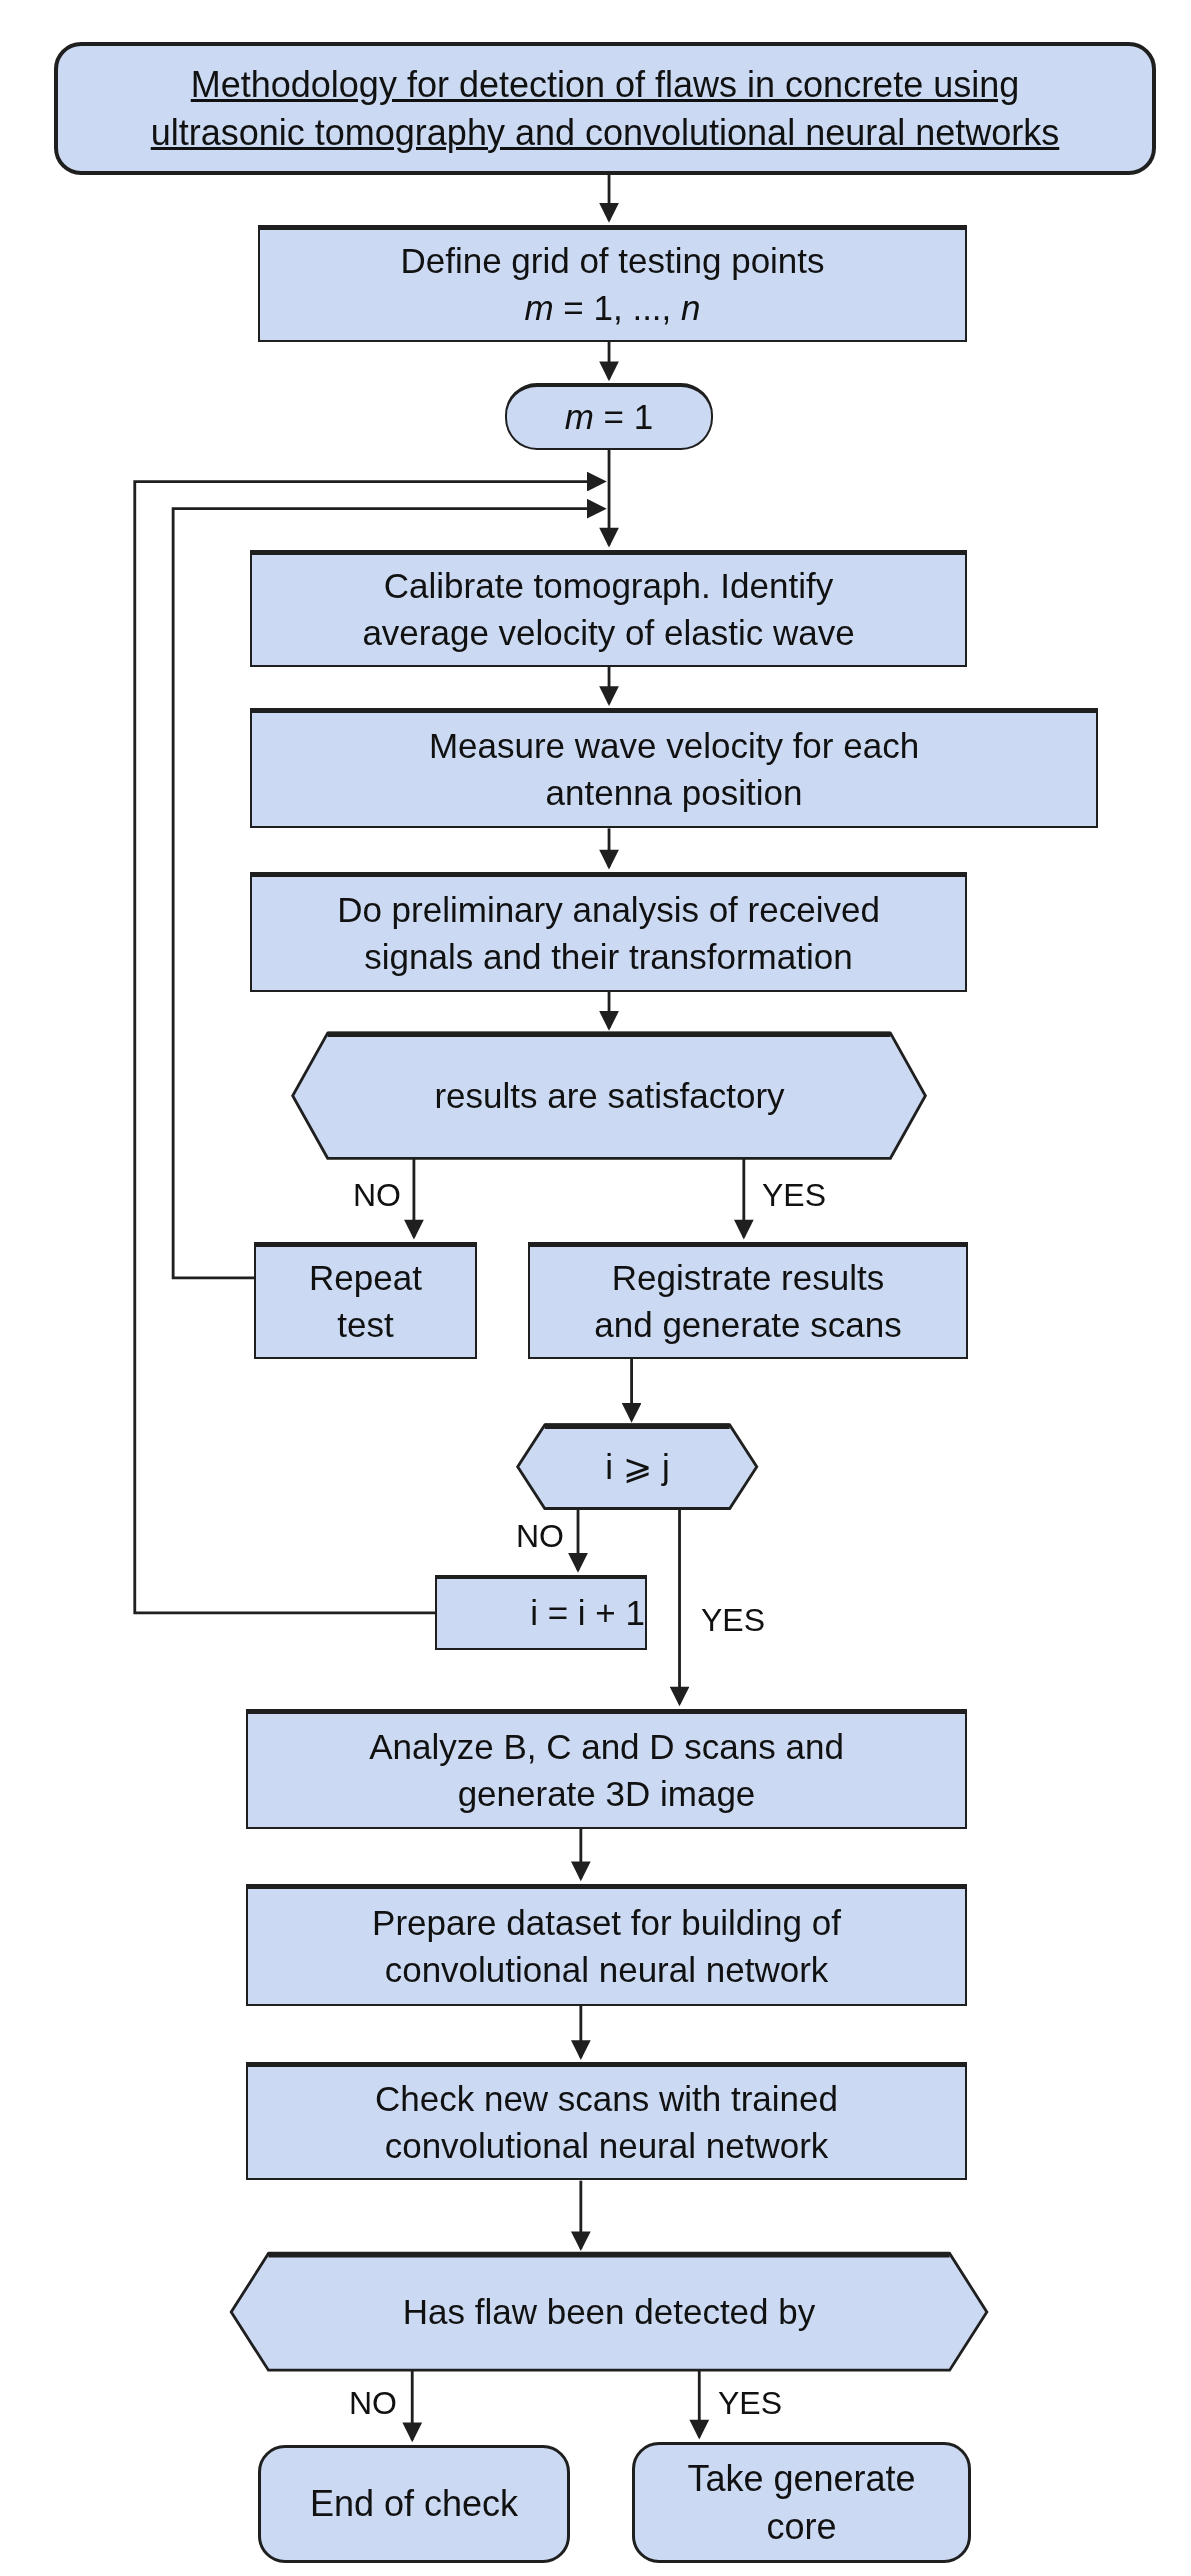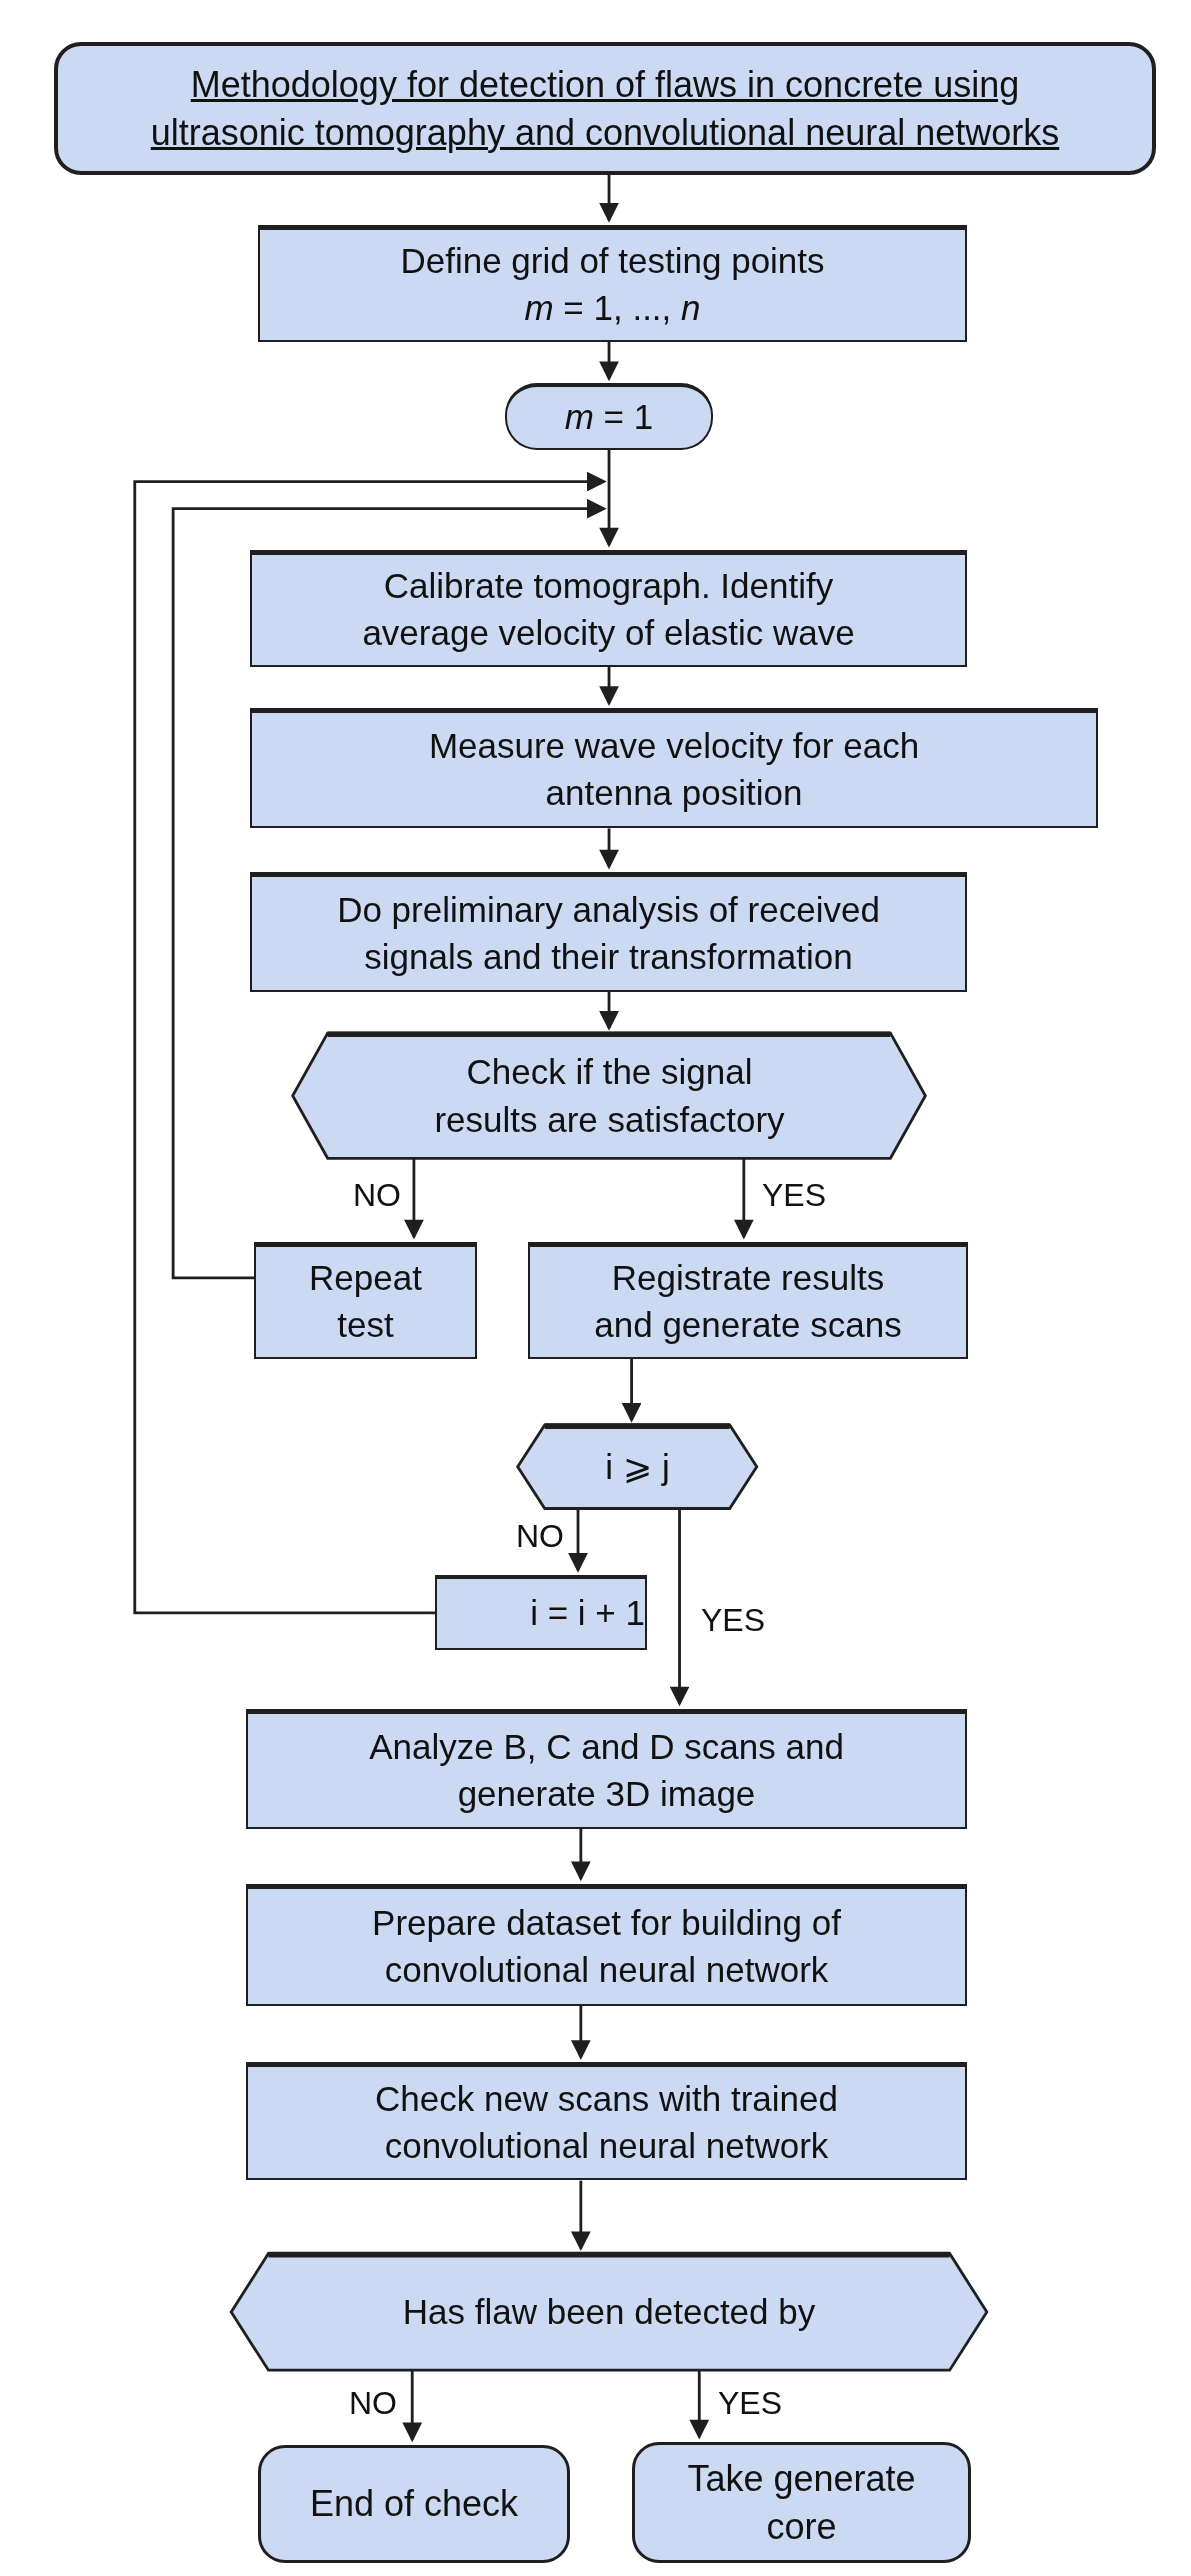--- a/index.html
+++ b/index.html
@@ -108,21 +108,20 @@
     <div class="line">Measure wave velocity for each</div>
     <div class="line">antenna position</div>
   </div>
 
   <div class="node" style="left:250px;top:872px;width:717px;height:120px;">
     <div class="line">Do preliminary analysis of received</div>
     <div class="line">signals and their transformation</div>
   </div>
 
   <div class="hex-label" style="left:293px;top:1033px;width:633px;height:125px;">
-    <div class="line">Check if the signal</div>
     <div class="line">results are satisfactory</div>
   </div>
 
   <div class="branch-label ra" style="left:305px;top:1179px;width:96px;">NO</div>
   <div class="branch-label" style="left:762px;top:1179px;">YES</div>
 
   <div class="node" style="left:254px;top:1242px;width:223px;height:117px;">
     <div class="line">Repeat</div>
     <div class="line">test</div>
   </div>

